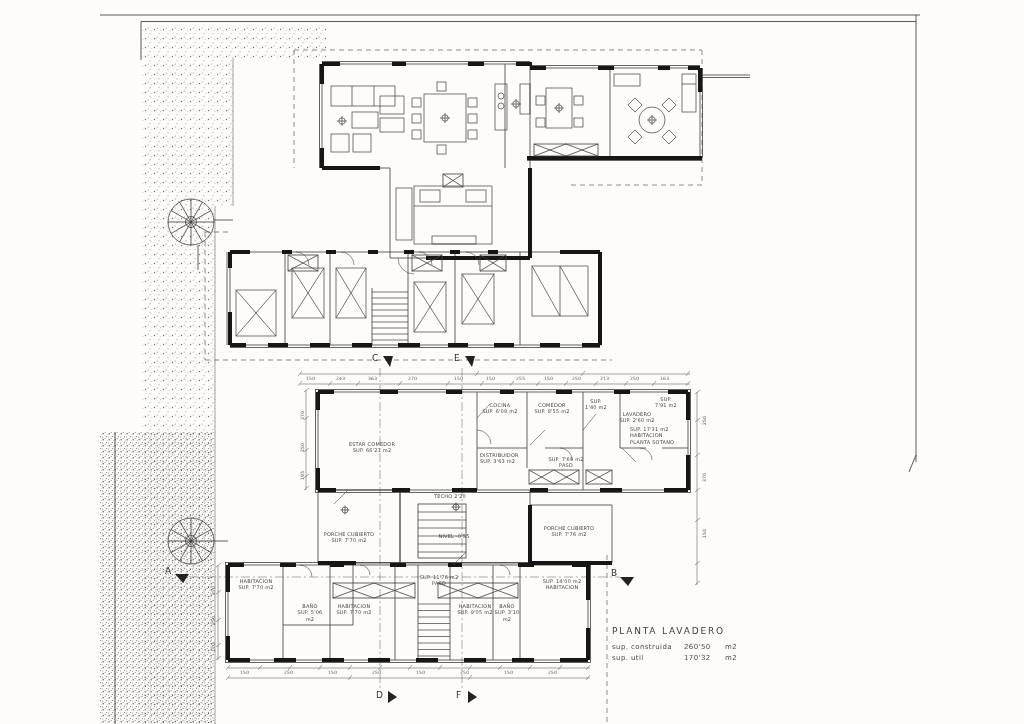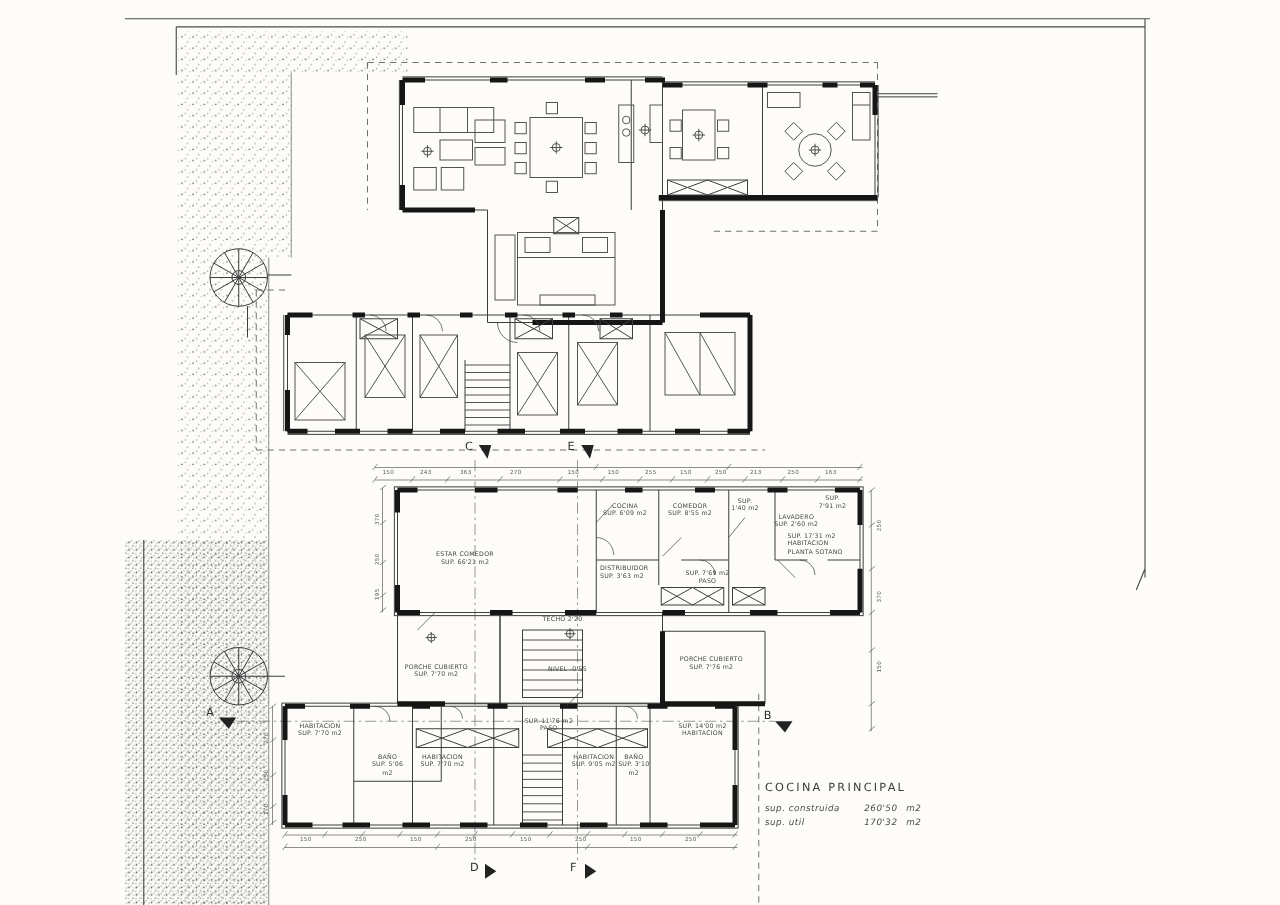--- a/index.html
+++ b/index.html
@@ -20,24 +20,24 @@
   .mk{
     position:absolute;font-size:9px;color:#2f2f2f;
   }
   #title-block{
     position:absolute;left:612px;top:626px;color:#3d3d3d;width:160px;
   }
   #title-block .tb-title{
     font-size:9px;letter-spacing:1.8px;margin-bottom:7px;color:#3a3a3a;
   }
   #title-block .tb-row{
-    display:flex;font-size:7px;letter-spacing:.4px;margin-top:3px;color:#4a4a4a;font-style:italic;
+    display:flex;font-size:7px;letter-spacing:.4px;margin-top:3px;color:#4a4a4a;
   }
   .tb-label{width:72px;}
-  .tb-value{width:34px;text-align:right;}
+  .tb-value{width:34px;}
   .tb-unit{margin-left:7px;}
 </style>
 </head>
 <body>
 
 <div id="sheet">
 
 <svg id="drawing" width="1024" height="724" viewBox="0 0 1024 724">
   <defs>
     <pattern id="stip" width="9" height="9" patternUnits="userSpaceOnUse">
@@ -355,21 +355,21 @@
 
 <span class="dim-num rot" style="left:211px;top:595px;">270</span>
 <span class="dim-num rot" style="left:211px;top:625px;">250</span>
 <span class="dim-num rot" style="left:211px;top:652px;">170</span>
 
 <span class="dim-num rot" style="left:702px;top:425px;">250</span>
 <span class="dim-num rot" style="left:702px;top:482px;">370</span>
 <span class="dim-num rot" style="left:702px;top:538px;">150</span>
 
 <div id="title-block">
-  <div class="tb-title">COCINA PRINCIPAL</div>
+  <div class="tb-title">PLANTA LAVADERO</div>
   <div class="tb-row">
     <span class="tb-label">sup. construida</span>
     <span class="tb-value">260'50</span>
     <span class="tb-unit">m2</span>
   </div>
   <div class="tb-row">
     <span class="tb-label">sup. util</span>
     <span class="tb-value">170'32</span>
     <span class="tb-unit">m2</span>
   </div>

